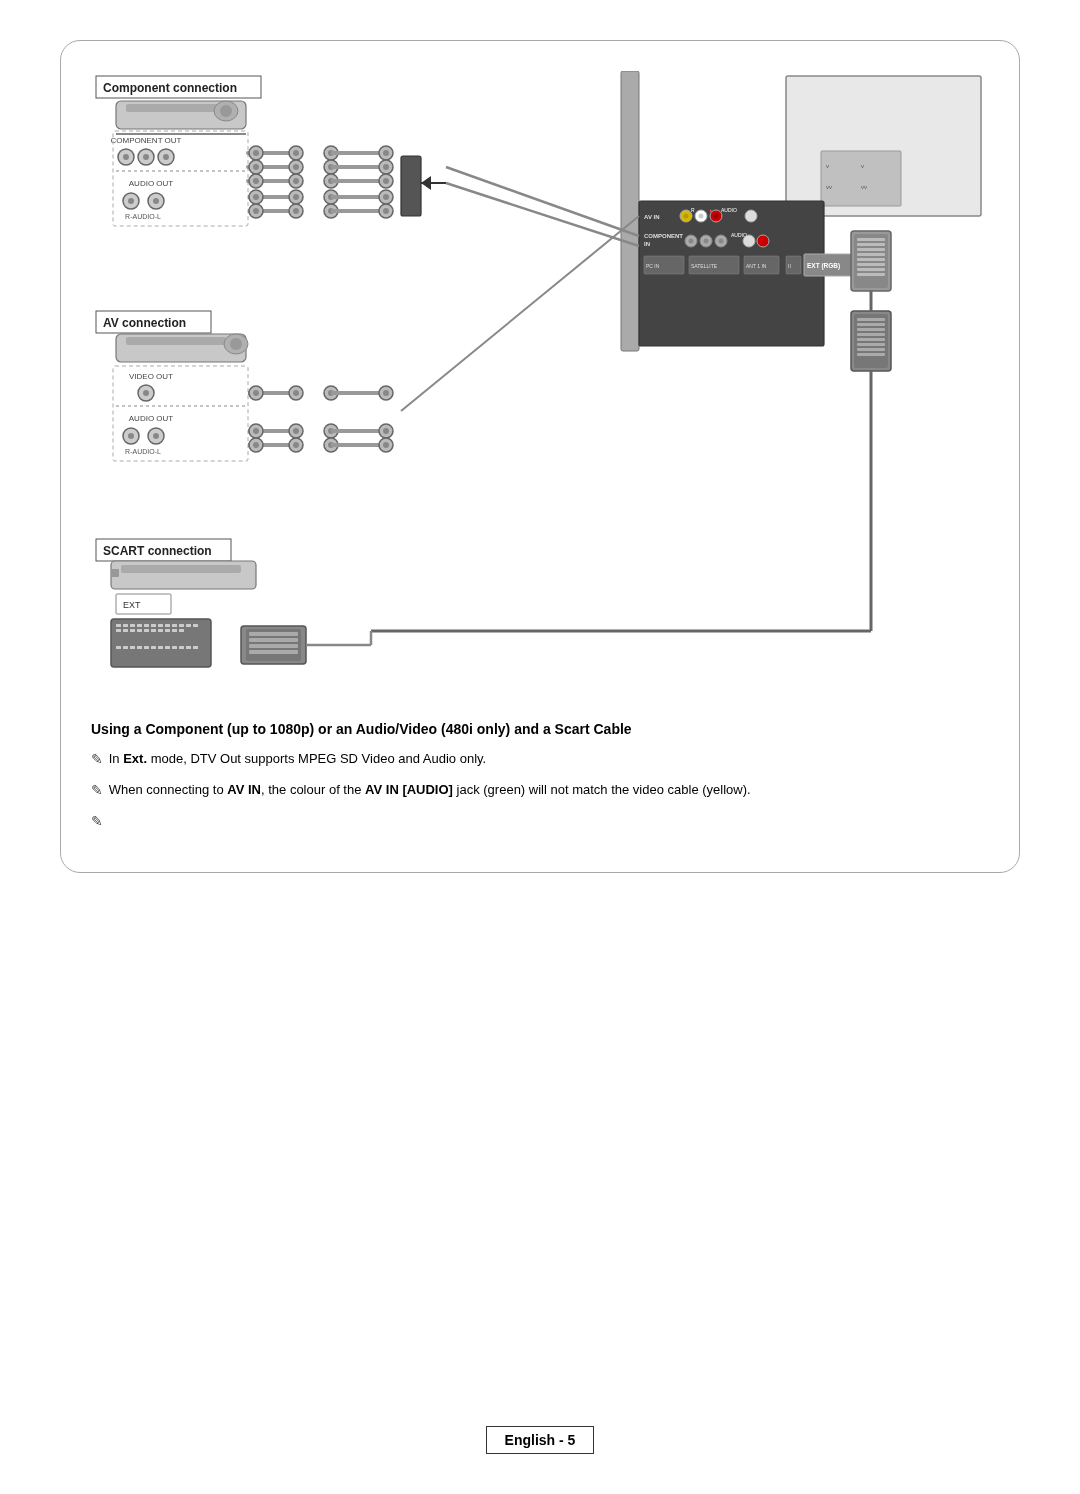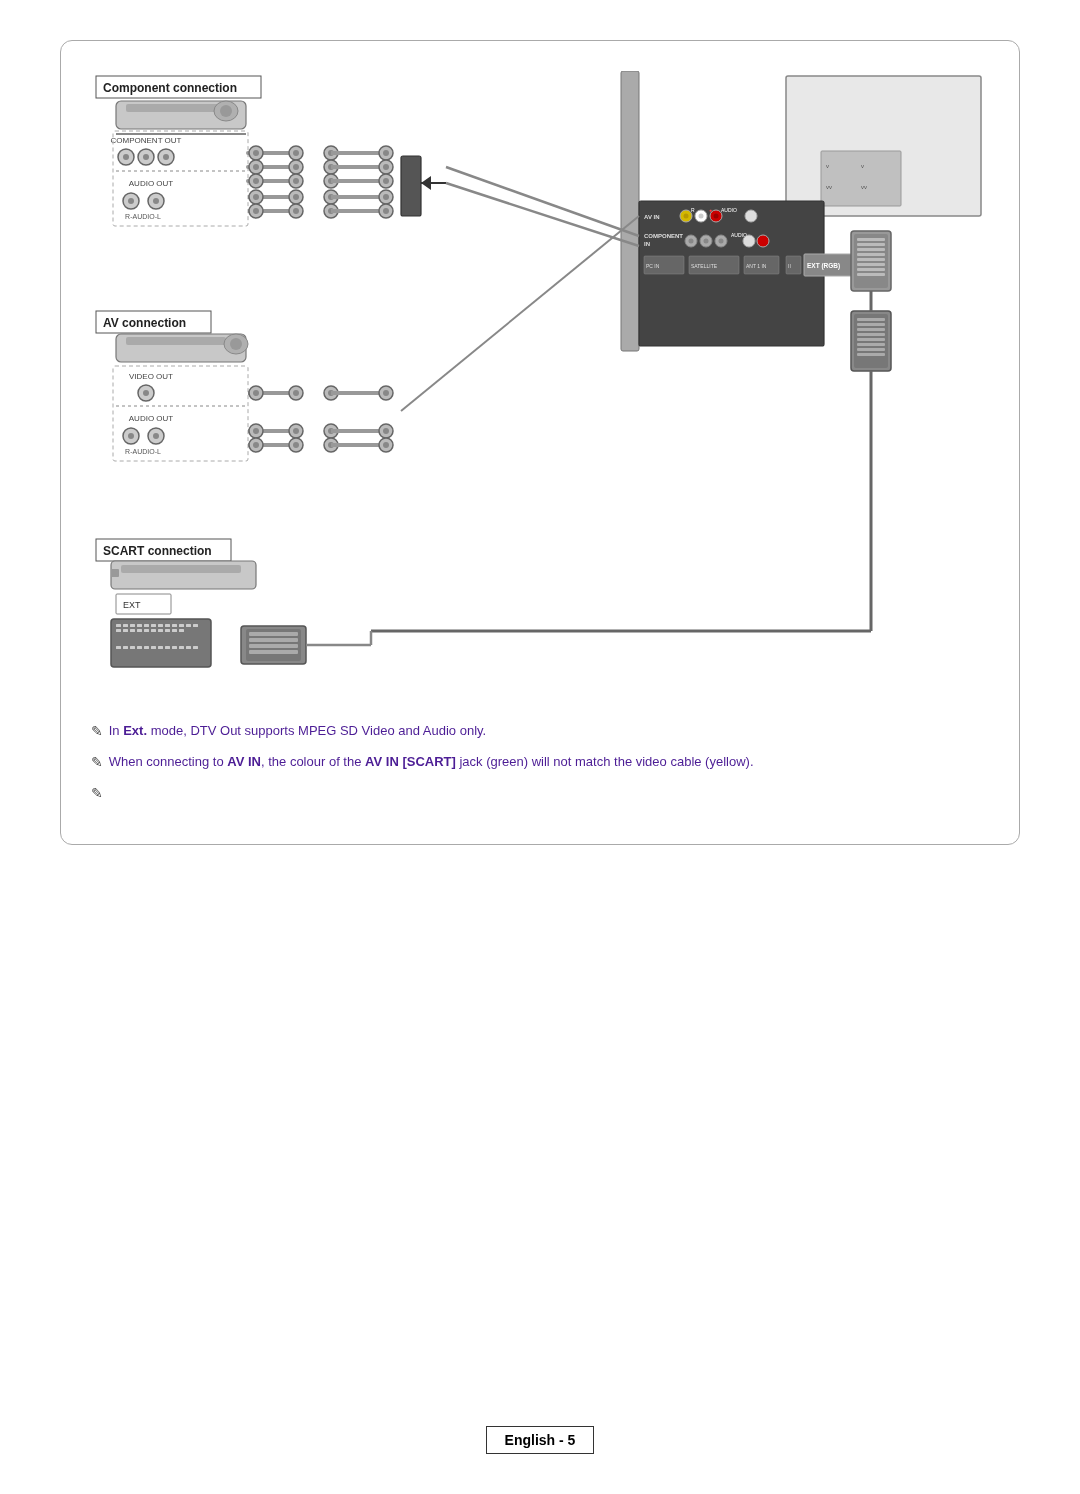--- a/index.html
+++ b/index.html
@@ -17,21 +17,21 @@
       width: 1080px;
       min-height: 1494px;
       background: #fff;
       display: flex;
       flex-direction: column;
       align-items: center;
       padding: 40px 60px;
     }
     .main-box {
       border: 1.5px solid #aaa;
-      border-radius: 12px;
+      border-radius: 20px;
       width: 960px;
       padding: 30px 30px 30px 30px;
       background: #fff;
       margin-bottom: 30px;
     }
 
     
     .notes-section {
       margin-top: 10px;
     }
@@ -47,21 +47,21 @@
       font-size: 13px;
       line-height: 1.5;
     }
     .note-icon {
       font-size: 14px;
       margin-right: 6px;
       flex-shrink: 0;
       color: #444;
     }
     .note-text {
-      color: #4c1d95;
+      color: #000000;
     }
     .bold { font-weight: bold; }
 
     
     .footer {
       margin-top: auto;
       padding-top: 20px;
       text-align: center;
     }
     .footer-text {
@@ -383,32 +383,33 @@
         <rect x="158" y="567" width="49" height="4" rx="1" fill="#aaa"></rect>
         <rect x="158" y="573" width="49" height="4" rx="1" fill="#aaa"></rect>
         <rect x="158" y="579" width="49" height="4" rx="1" fill="#aaa"></rect>
 
         <line x1="215" y1="574" x2="280" y2="574" stroke="#888" stroke-width="2.5"></line>
         <line x1="280" y1="574" x2="280" y2="560" stroke="#888" stroke-width="2.5"></line>
       </svg>
     </div>
 
     <div class="notes-section">
+      <p class="section-title">Using a Component (up to 1080p) or an Audio/Video (480i only) and a Scart Cable</p>
 
       <div class="note-item">
         <span class="note-icon">✎</span>
         <span class="note-text">
           In <span class="bold">Ext.</span> mode, DTV Out supports MPEG SD Video and Audio only.
         </span>
       </div>
 
       <div class="note-item">
         <span class="note-icon">✎</span>
         <span class="note-text">
-          When connecting to <span class="bold">AV IN</span>, the colour of the <span class="bold">AV IN [SCART]</span> jack (green) will not match the video cable (yellow).
+          When connecting to <span class="bold">AV IN</span>, the colour of the <span class="bold">AV IN [AUDIO]</span> jack (green) will not match the video cable (yellow).
         </span>
       </div>
 
       <div class="note-item">
         <span class="note-icon">✎</span>
       </div>
     </div>
 
   </div>
 

